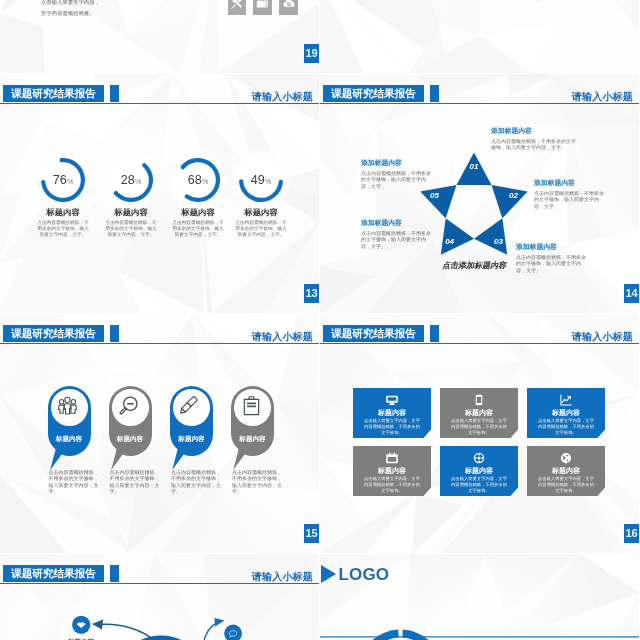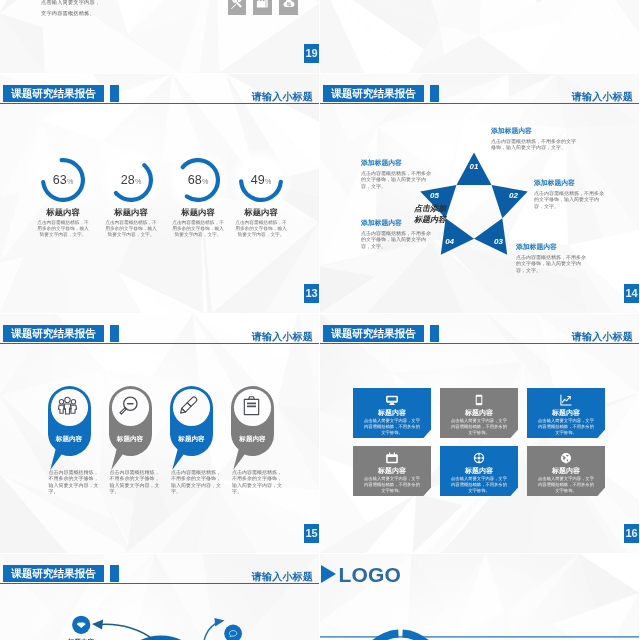--- a/index.html
+++ b/index.html
@@ -57,21 +57,21 @@
          word-break:break-all;}
 
   
   .star-wrap{position:absolute;left:94px;top:77px;width:120px;height:120px;font-style:italic;}
   .star-texts{position:absolute;left:0;top:0;width:100%;height:100%;}
   .cal{position:absolute;width:74px;box-sizing:border-box;}
   .cal .ct{font-size:6.8px;font-weight:bold;color:#1a7ac4;line-height:9px;margin-bottom:2.5px;}
   .cal .cd{font-size:5px;line-height:6.7px;color:#6b6b6b;width:100%;word-break:break-all;overflow-wrap:anywhere;}
   .cal.lt{text-align:left;}
   .star-center{position:absolute;left:0;top:0;width:120px;height:120px;
-      display:flex;flex-direction:column;align-items:flex-start;justify-content:center;
+      display:flex;flex-direction:row;align-items:flex-end;justify-content:center;
       font-size:8px;font-weight:bold;color:#2b2b2b;line-height:11px;padding-top:6px;
       box-sizing:border-box;pointer-events:none;}
 
   
   .bubble-row{position:absolute;left:0;top:0;width:100%;height:100%;}
   .bb{position:absolute;top:72px;width:52px;}
   .bb .shape{position:relative;width:44px;height:84px;margin:0 0 0 0;}
   .bb .shape svg{position:absolute;left:0;top:0;}
   .bb .ico{position:absolute;left:21.5px;top:20.5px;transform:translate(-50%,-50%);
            width:24px;height:24px;display:flex;align-items:center;justify-content:center;}
@@ -89,21 +89,21 @@
   .cd .t{margin-top:1.5px;font-size:7px;font-weight:bold;color:#fff;line-height:9px;}
   .cd .d{margin-top:1px;width:58px;font-size:4.3px;line-height:6.2px;color:#f0f0f0;text-align:center;}
 
   
   .s17-graphic{position:absolute;left:0;top:0;width:100%;height:100%;}
 
   
   .logo{position:absolute;left:1.4px;top:11px;display:flex;align-items:flex-start;}
   .logo-tri{width:0;height:0;border-left:15.8px solid #0f6fbe;border-top:9px solid transparent;
             border-bottom:9px solid transparent;}
-  .logo-text{font-size:21px;font-weight:bold;color:#2a6ba3;letter-spacing:0.2px;
+  .logo-text{font-size:17px;font-weight:bold;color:#2a6ba3;letter-spacing:0.2px;
              margin-left:2px;line-height:15px;margin-top:2.2px;}
   .s18-graphic{position:absolute;left:0;top:0;width:100%;height:100%;}
 </style>
 </head>
 <body>
 
 <div id="sheet">
 
  <div class="slide s11">
    <div class="bgpoly">
@@ -288,21 +288,21 @@
    </div>
    <div class="donut-row">
         <div class="dn" style="left: 23px;">
           <div class="halo"></div>
           <div class="ring">
             <svg width="44" height="44" viewBox="0 0 44 44">
               <circle cx="22" cy="22" r="19.9" fill="none" stroke="#ffffff" stroke-width="4.2"></circle>
               <circle cx="22" cy="22" r="19.9" fill="none" stroke="#0f6fbe" stroke-width="4.2" stroke-linecap="round" stroke-dasharray="92.38725862506783 125.03538761287376" transform="rotate(266 22 22)"></circle>
             </svg>
             <div class="val">
-              <span>63</span>
+              <span>76</span>
               <span class="u">%</span>
             </div>
           </div>
           <div class="t">标题内容</div>
           <div class="d">点击内容需概括精炼，不用多余的文字修饰，输入简要文字内容，文字。</div>
         </div>
         <div class="dn" style="left: 91px;">
           <div class="halo"></div>
           <div class="ring">
             <svg width="44" height="44" viewBox="0 0 44 44">

